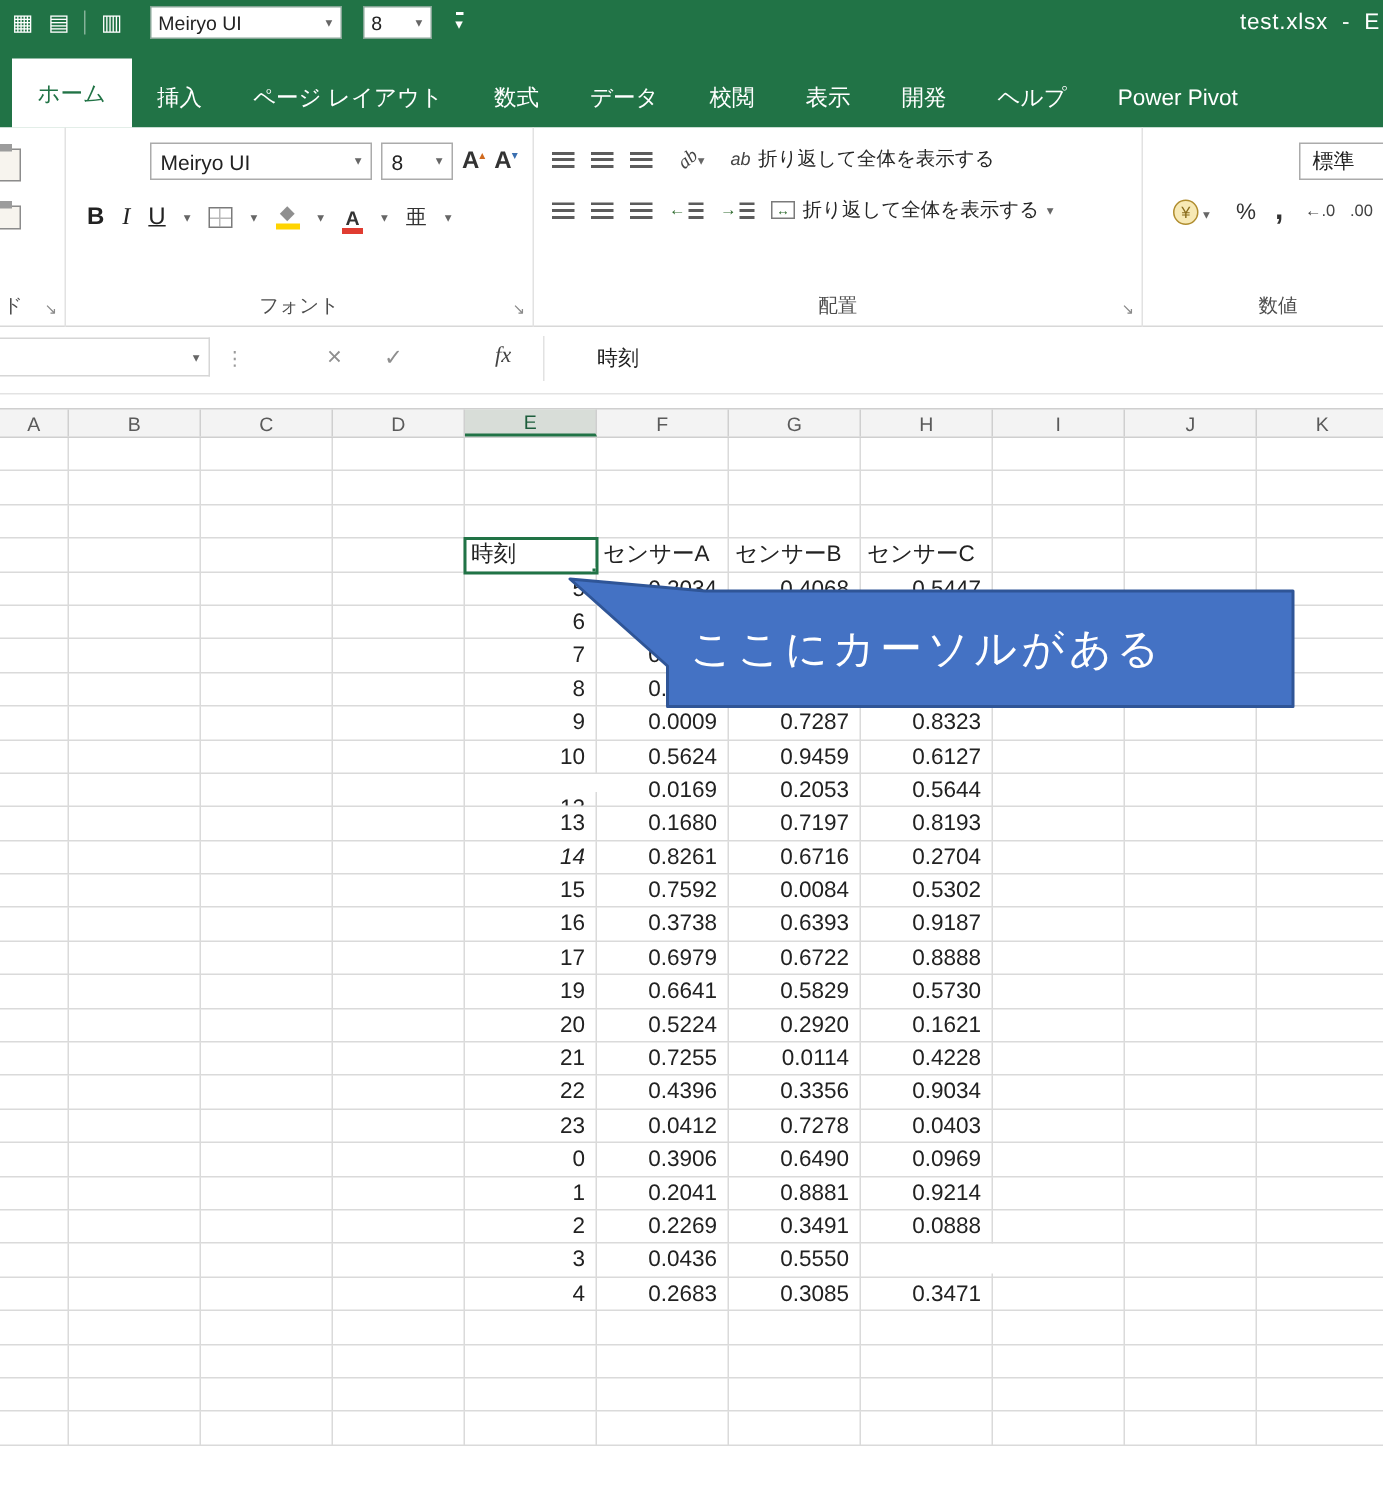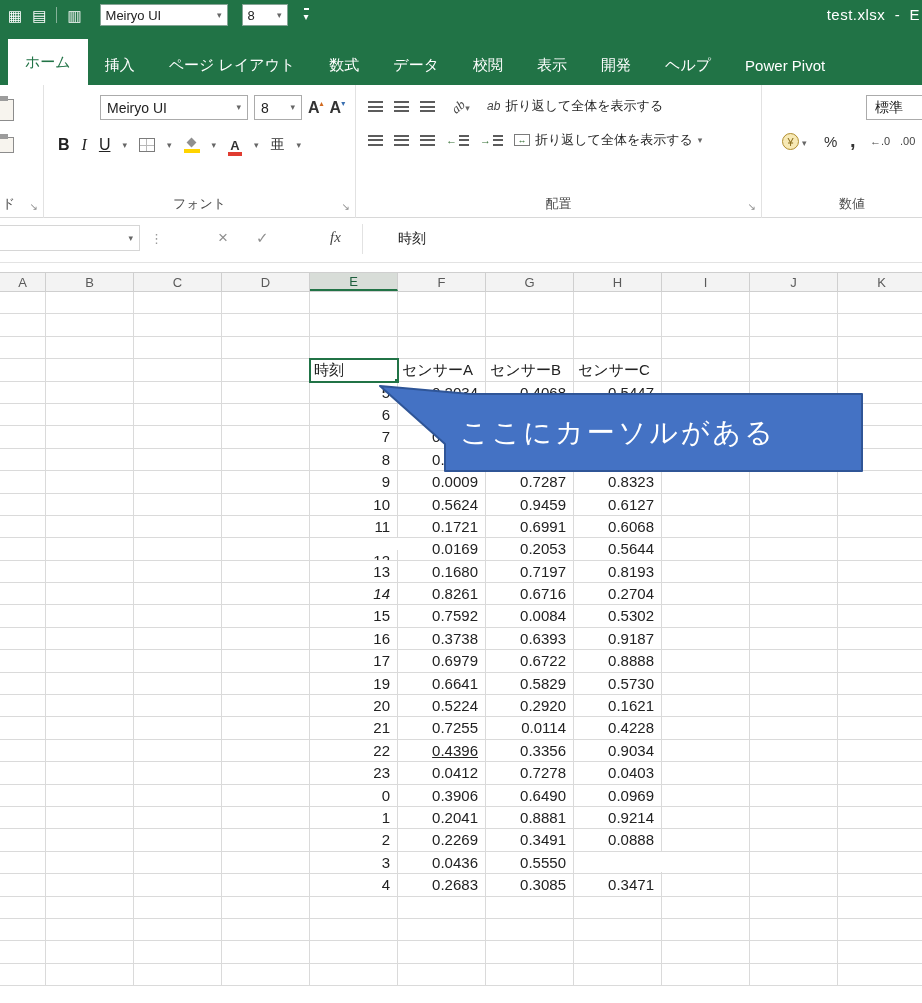--- a/index.html
+++ b/index.html
@@ -362,33 +362,20 @@
           <div class="cell num" style="width: 88px;">0.6127</div>
           <div class="cell" style="width: 88px;"></div>
           <div class="cell" style="width: 88px;"></div>
           <div class="cell" style="width: 88px;"></div>
         </div>
         <div class="row">
           <div class="cell" style="width: 46px;"></div>
           <div class="cell" style="width: 88px;"></div>
           <div class="cell" style="width: 88px;"></div>
           <div class="cell" style="width: 88px;"></div>
-          <div class="cell num" style="width: 88px;">11</div>
-          <div class="cell num" style="width: 88px;">0.1721</div>
-          <div class="cell num" style="width: 88px;">0.6991</div>
-          <div class="cell num" style="width: 88px;">0.6068</div>
-          <div class="cell" style="width: 88px;"></div>
-          <div class="cell" style="width: 88px;"></div>
-          <div class="cell" style="width: 88px;"></div>
-        </div>
-        <div class="row">
-          <div class="cell" style="width: 46px;"></div>
-          <div class="cell" style="width: 88px;"></div>
-          <div class="cell" style="width: 88px;"></div>
-          <div class="cell" style="width: 88px;"></div>
           <div class="cell num" style="width: 88px; margin-top: 12px;">12</div>
           <div class="cell num" style="width: 88px;">0.0169</div>
           <div class="cell num" style="width: 88px;">0.2053</div>
           <div class="cell num" style="width: 88px;">0.5644</div>
           <div class="cell" style="width: 88px;"></div>
           <div class="cell" style="width: 88px;"></div>
           <div class="cell" style="width: 88px;"></div>
         </div>
         <div class="row">
           <div class="cell" style="width: 46px;"></div>
@@ -493,21 +480,21 @@
           <div class="cell" style="width: 88px;"></div>
           <div class="cell" style="width: 88px;"></div>
           <div class="cell" style="width: 88px;"></div>
         </div>
         <div class="row">
           <div class="cell" style="width: 46px;"></div>
           <div class="cell" style="width: 88px;"></div>
           <div class="cell" style="width: 88px;"></div>
           <div class="cell" style="width: 88px;"></div>
           <div class="cell num" style="width: 88px;">22</div>
-          <div class="cell num" style="width: 88px; text-decoration: underline;">0.4396</div>
+          <div class="cell num" style="width: 88px;">0.4396</div>
           <div class="cell num" style="width: 88px;">0.3356</div>
           <div class="cell num" style="width: 88px;">0.9034</div>
           <div class="cell" style="width: 88px;"></div>
           <div class="cell" style="width: 88px;"></div>
           <div class="cell" style="width: 88px;"></div>
         </div>
         <div class="row">
           <div class="cell" style="width: 46px;"></div>
           <div class="cell" style="width: 88px;"></div>
           <div class="cell" style="width: 88px;"></div>

